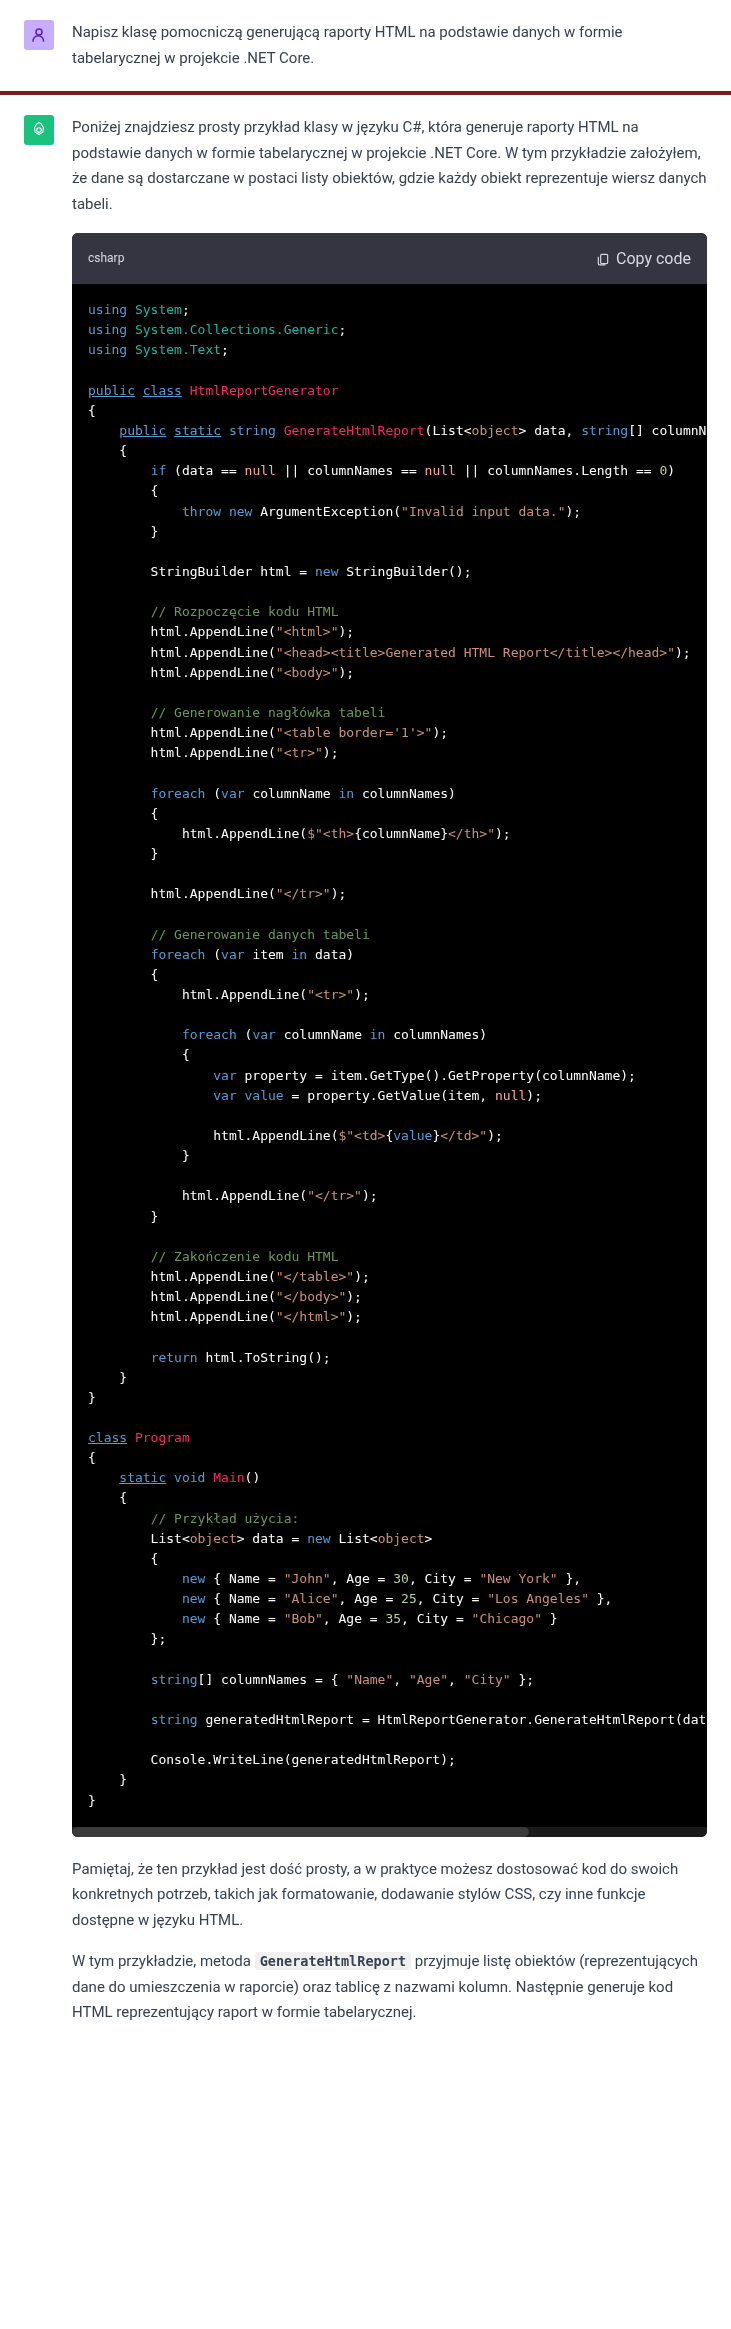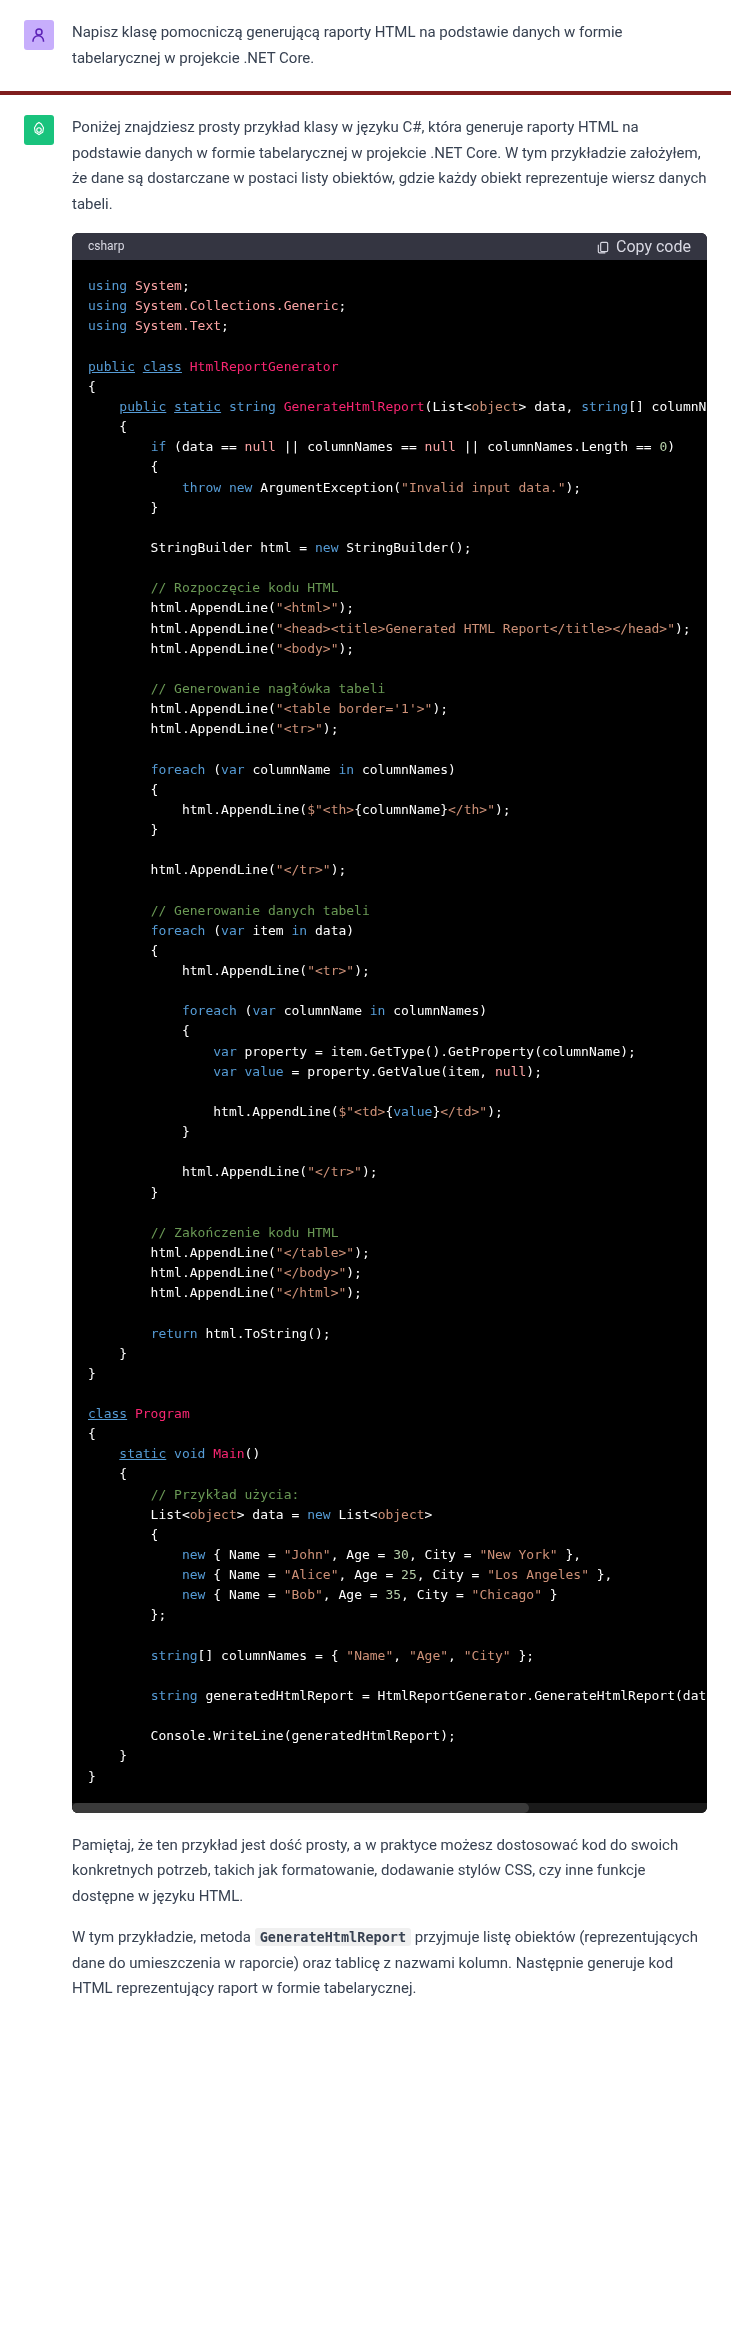--- a/index.html
+++ b/index.html
@@ -34,21 +34,21 @@
   .code-block {
     background: #000000;
     border-radius: 6px;
     margin: 12px 0 20px 0;
     overflow: hidden;
   }
   .code-header {
     background: #343541;
     color: #d9d9e3;
     font-size: 12px;
-    padding: 0 16px;
+    padding: 12px 16px;
     display: flex;
     justify-content: space-between;
     align-items: center;
   }
   .copy-btn {
     display: flex;
     align-items: center;
     gap: 6px;
     color: #d9d9e3;
     font-size: 16px;
@@ -58,21 +58,21 @@
   .code-body {
     padding: 16px;
     overflow-x: auto;
     font-family: "Consolas", "Monaco", monospace;
     font-size: 13px;
     line-height: 1.55;
     color: #ffffff;
     white-space: pre;
   }
   .k-using { color: #569cd6; }
-  .k-ns { color: #fca5a5; }
+  .k-ns { color: #14b8a6; }
   .k-mod { color: #569cd6; text-decoration: underline; }
   .k-type { color: #569cd6; }
   .k-cls { color: #f92672; }
   .k-method { color: #f92672; }
   .k-kw { color: #569cd6; }
   .k-str { color: #ce9178; }
   .k-num { color: #b5cea8; }
   .k-int { color: #ce9178; }
   .k-cmt { color: #6a9955; }
   .k-null { color: #fca5a5; }

